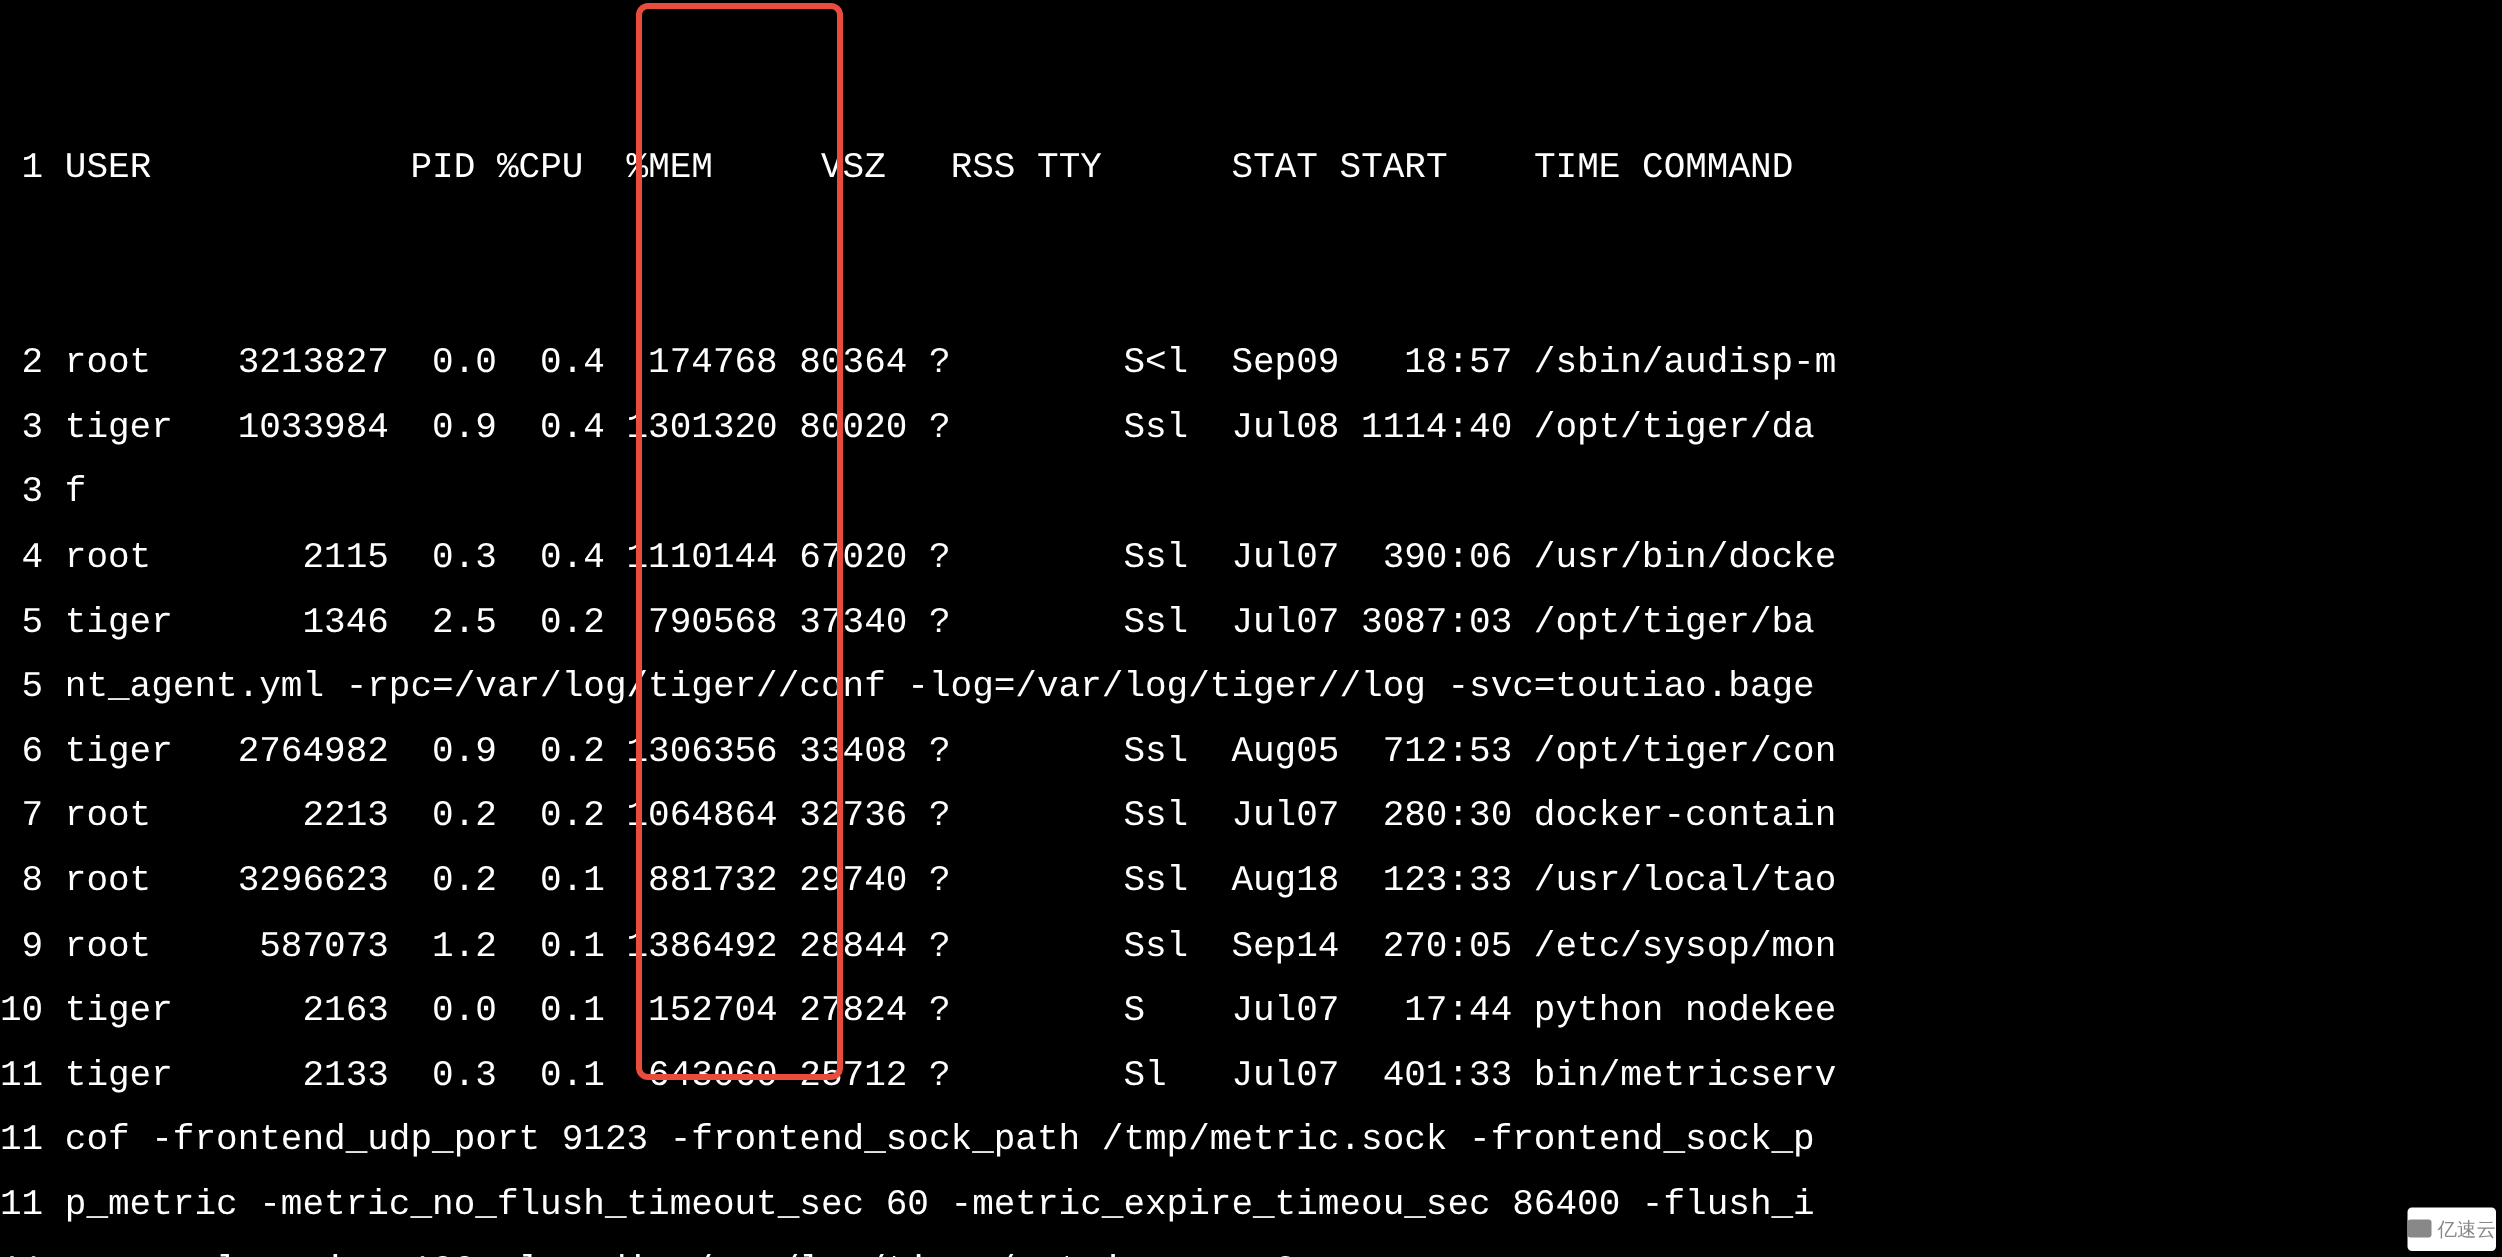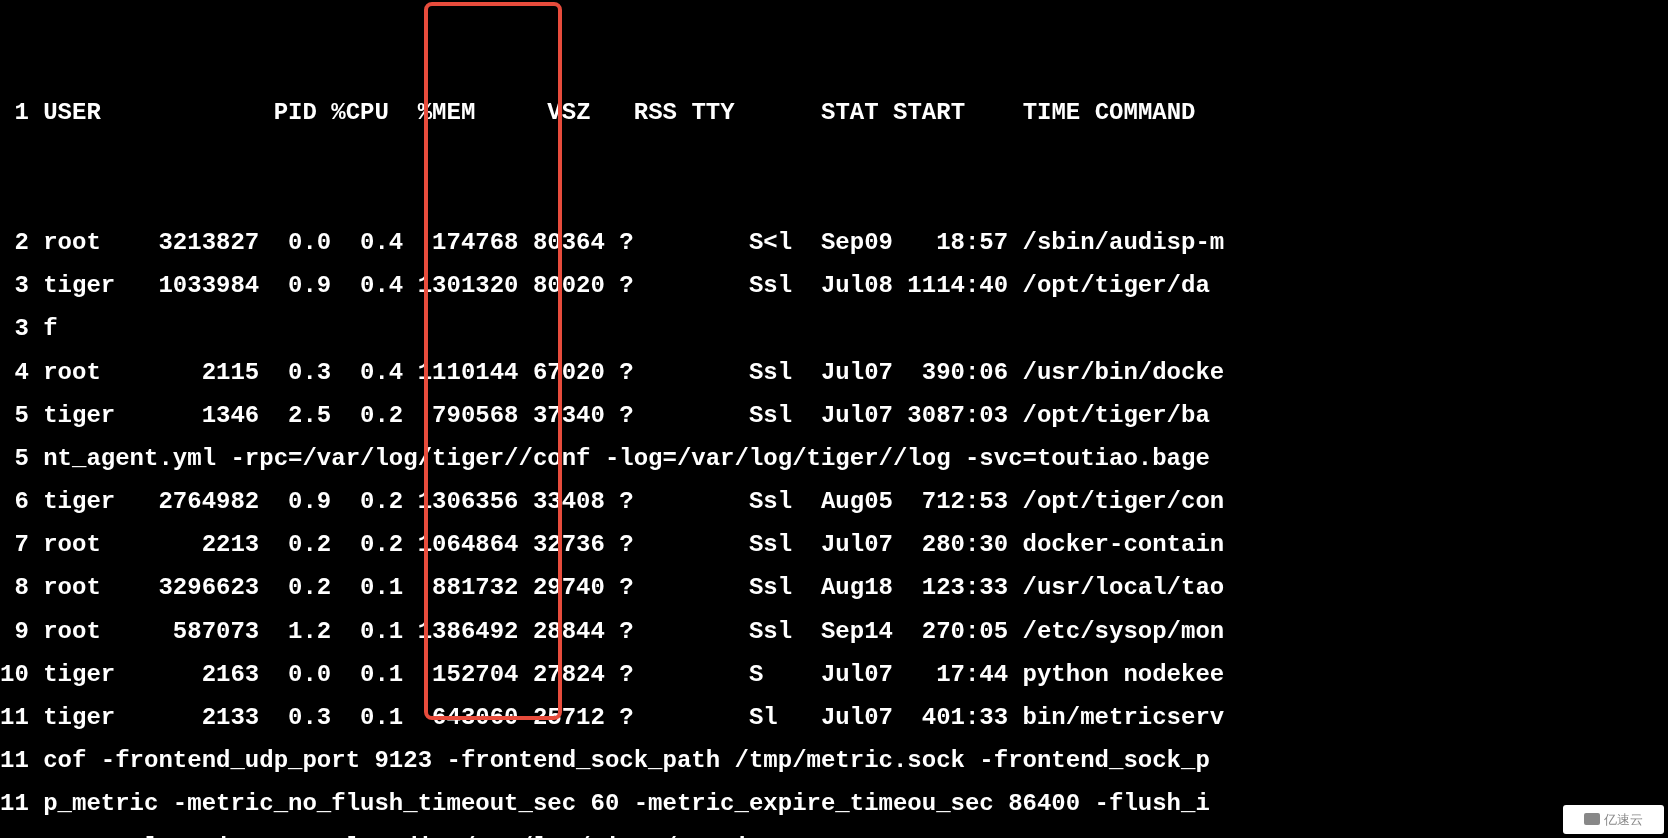--- a/index.html
+++ b/index.html
@@ -15,40 +15,39 @@
       height: 838px;
       position: relative;
     }
     .terminal {
       white-space: pre;
       padding: 5px 0;
     }
     .line {
       display: block;
       white-space: pre;
-      font-weight: bold;
     }
     .highlight-box {
       position: absolute;
       border: 4px solid #e74c3c;
       border-radius: 8px;
       pointer-events: none;
       top: 2px;
       left: 424px;
       width: 130px;
       height: 710px;
     }
     .watermark {
       position: absolute;
       bottom: 4px;
       right: 4px;
       background: #fff;
       color: #888;
       font-size: 13px;
-      padding: 3px 21px;
+      padding: 3px 0;
       border-radius: 3px;
       font-family: sans-serif;
       display: flex;
       align-items: center;
       gap: 4px;
     }
     .watermark-icon {
       width: 16px;
       height: 12px;
       background: #888;

